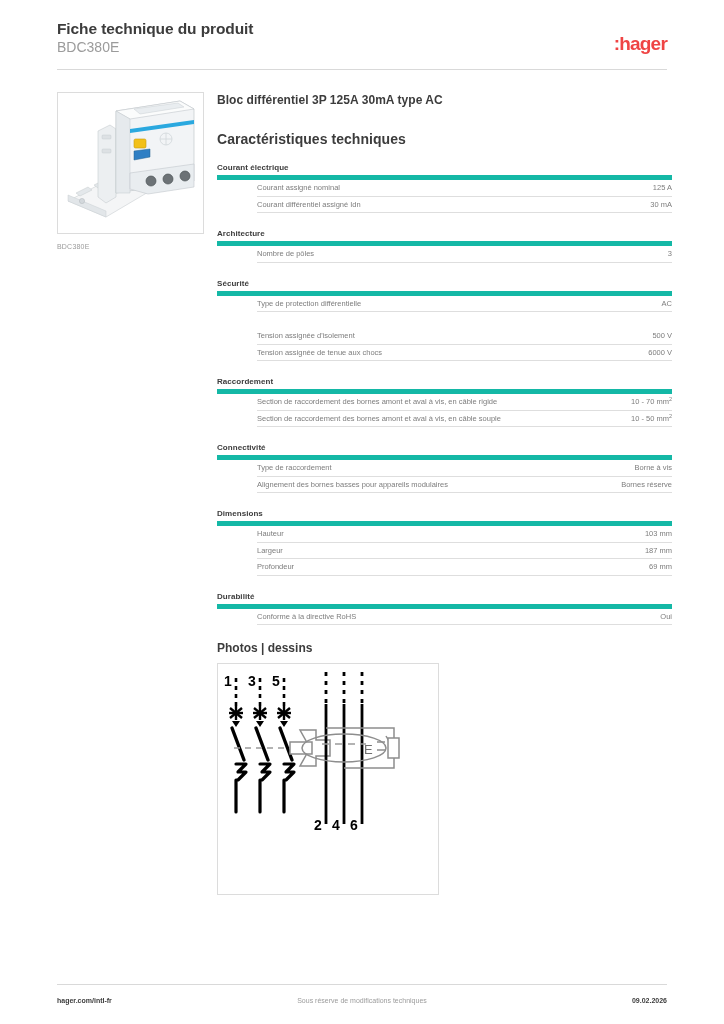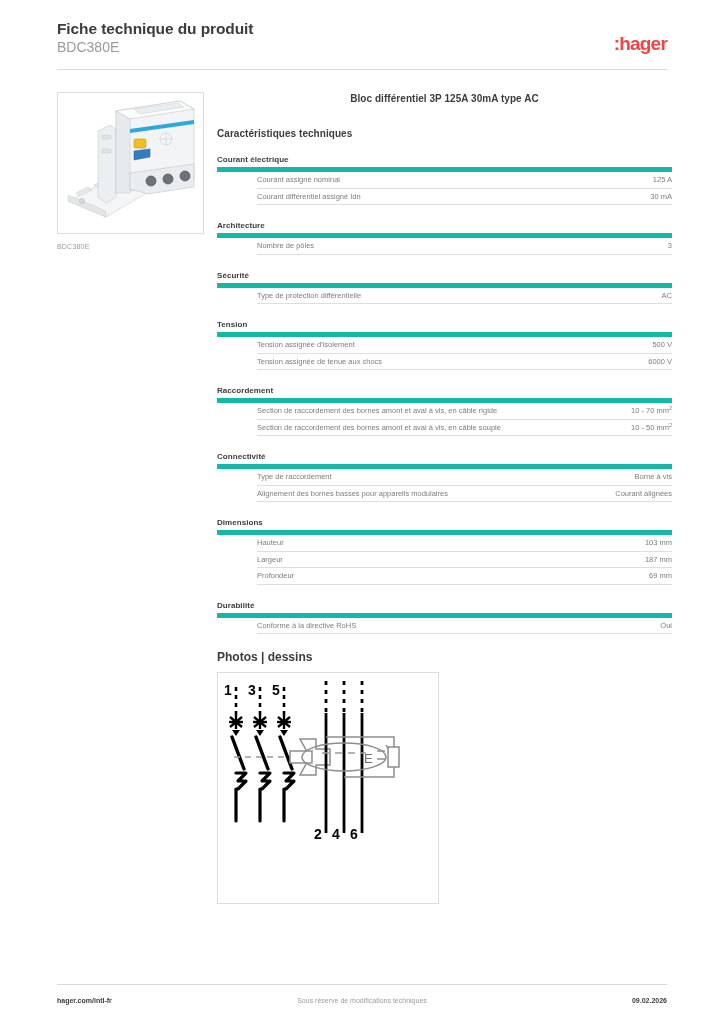--- a/index.html
+++ b/index.html
@@ -87,29 +87,28 @@
   }
 
   
   .spec {
     position: absolute;
     left: 217px;
     top: 93px;
     width: 455px;
   }
   .product-name {
-    font-size: 10px;
+    font-size: 12px;
     font-weight: bold;
     color: #3c3c3c;
     margin: 0 0 24px 0;
     letter-spacing: 0.05px;
-    text-align: center;
   }
   .spec-title {
-    font-size: 10px;
+    font-size: 14px;
     font-weight: bold;
     color: #3c3c3c;
     margin: 16px 0 16px 0;
     letter-spacing: 0.05px;
   }
   .group { margin: 0 0 16px 0; }
   .group-title {
     font-size: 8px;
     font-weight: bold;
     color: #3c3c3c;
@@ -258,21 +257,20 @@
           </div>
         </div>
         <div class="group">
           <div class="group-title">Sécurité</div>
           <div class="row">
             <span class="row-label">Type de protection différentielle</span>
             <span class="row-value">AC</span>
           </div>
         </div>
         <div class="group">
-          <div class="group-title">Tension</div>
           <div class="row">
             <span class="row-label">Tension assignée d'isolement</span>
             <span class="row-value">500 V</span>
           </div>
           <div class="row">
             <span class="row-label">Tension assignée de tenue aux chocs</span>
             <span class="row-value">6000 V</span>
           </div>
         </div>
         <div class="group">
@@ -287,21 +285,21 @@
           </div>
         </div>
         <div class="group">
           <div class="group-title">Connectivité</div>
           <div class="row">
             <span class="row-label">Type de raccordement</span>
             <span class="row-value">Borne à vis</span>
           </div>
           <div class="row">
             <span class="row-label">Alignement des bornes basses pour appareils modulaires</span>
-            <span class="row-value">Courant alignées</span>
+            <span class="row-value">Bornes réserve</span>
           </div>
         </div>
         <div class="group">
           <div class="group-title">Dimensions</div>
           <div class="row">
             <span class="row-label">Hauteur</span>
             <span class="row-value">103 mm</span>
           </div>
           <div class="row">
             <span class="row-label">Largeur</span>

